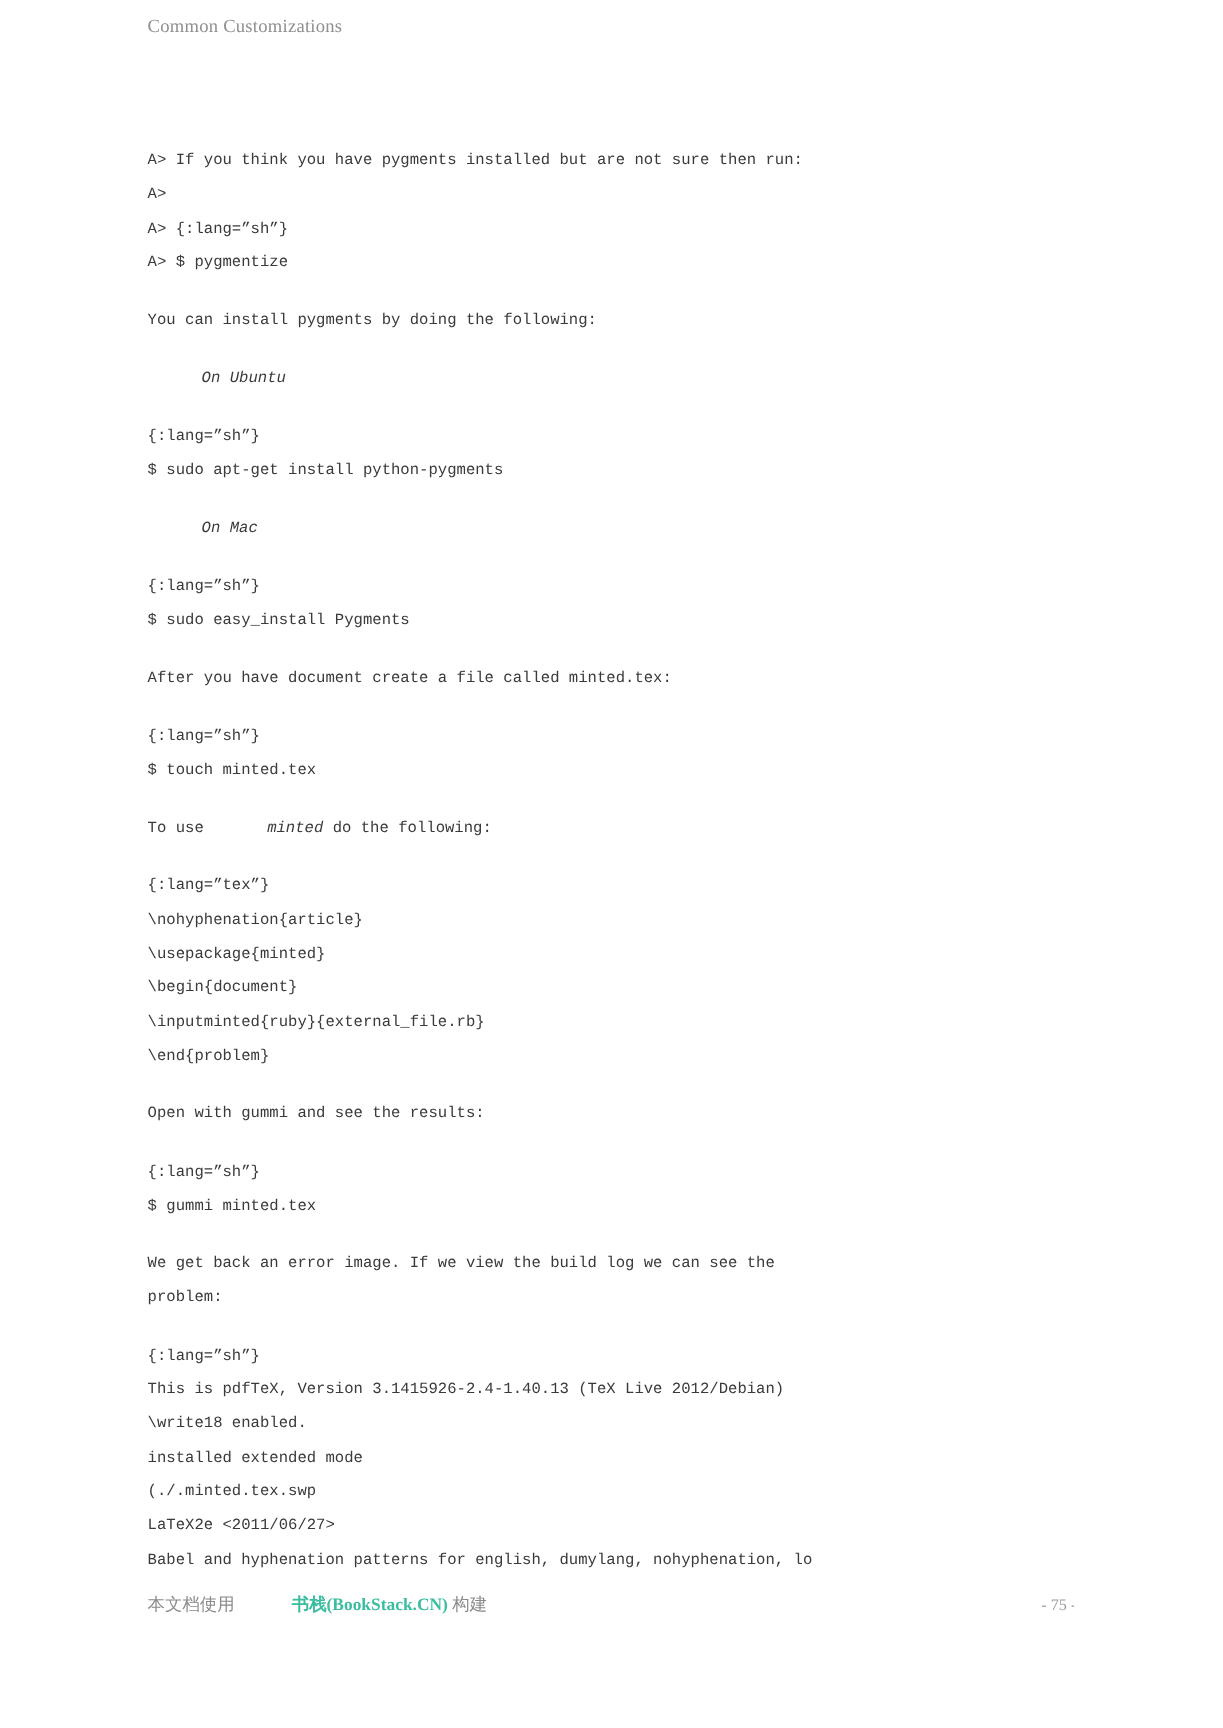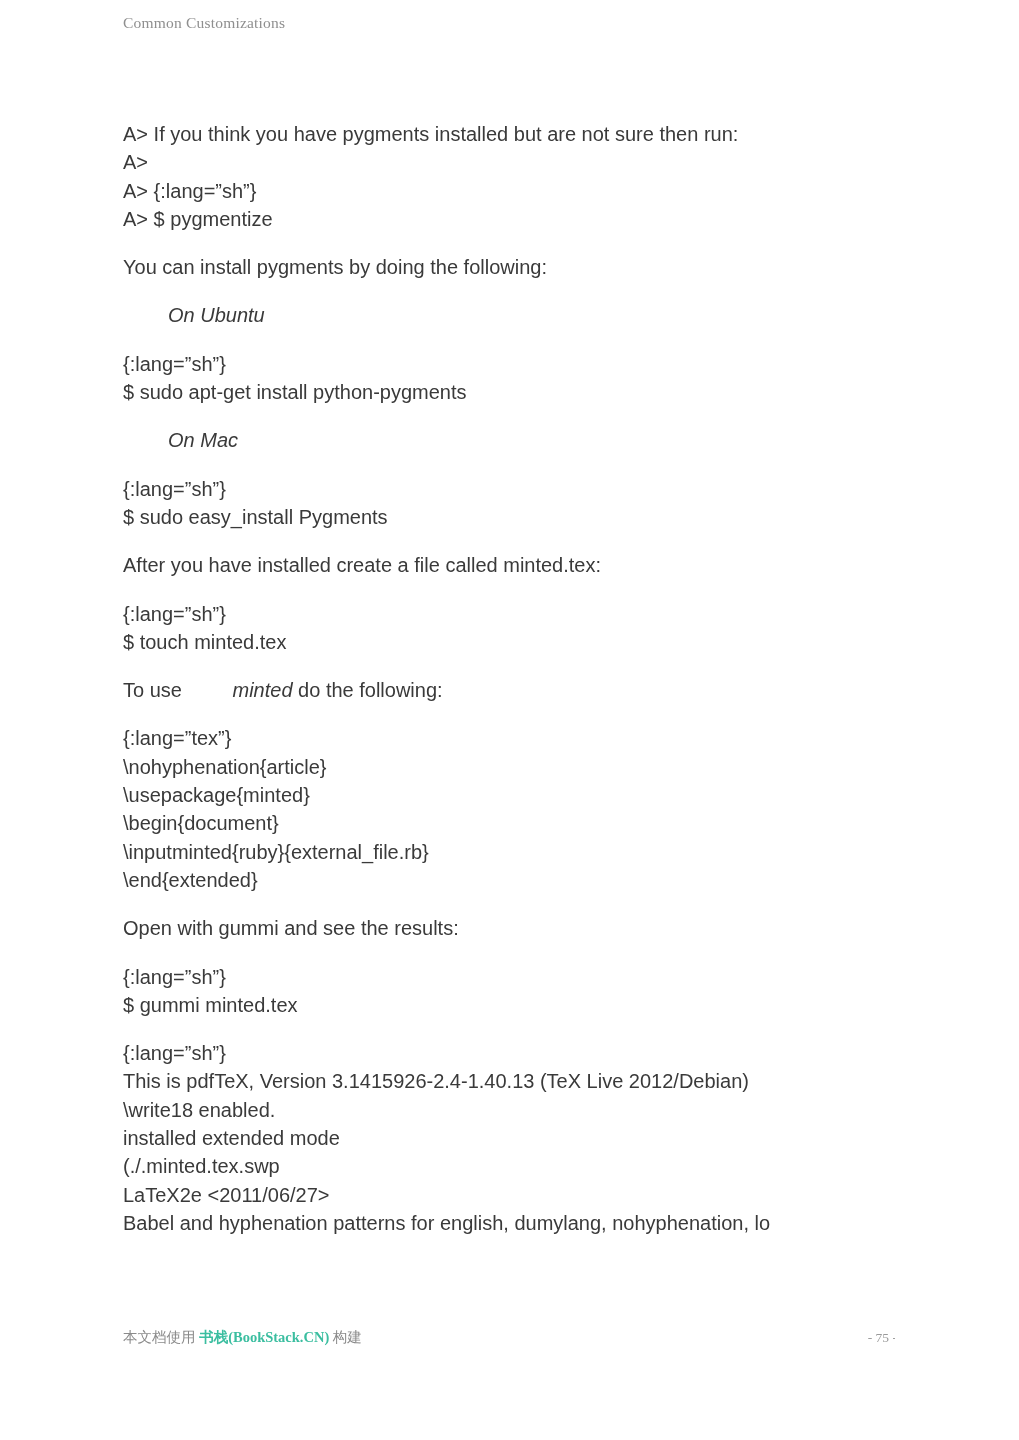--- a/index.html
+++ b/index.html
@@ -22,22 +22,22 @@
     letter-spacing: 0.2px;
   }
   .content {
     position: absolute;
     top: 120px;
     left: 123px;
     width: 784px;
   }
   .block { margin: 0 0 20px 0; }
   .line {
-    font-family: Liberation Sans, sans-serif;
-    font-size: 20px;
+    font-family: Liberation Mono, monospace;
+    font-size: 13px;
     line-height: 28.3px;
     color: #3a3a3a;
     white-space: pre;
   }
   .line .em { font-style: italic; margin-left: 45px; }
   .footer {
     position: absolute;
     top: 1328px;
     left: 123px;
     width: 774px;
@@ -88,54 +88,58 @@
         <div class="line"><span>$ sudo apt-get install python-pygments</span></div>
       </div>
       <div class="block">
         <div class="line"><span class="em">On Mac</span></div>
       </div>
       <div class="block">
         <div class="line"><span>{:lang=”sh”}</span></div>
         <div class="line"><span>$ sudo easy_install Pygments</span></div>
       </div>
       <div class="block">
-        <div class="line"><span>After you have installed create a file called minted.tex:</span></div>
+        <div class="line"><span>After you have document create a file called minted.tex:</span></div>
       </div>
       <div class="block">
         <div class="line"><span>{:lang=”sh”}</span></div>
         <div class="line"><span>$ touch minted.tex</span></div>
       </div>
       <div class="block">
         <div class="line"><span>To use </span><span class="em">minted</span><span> do the following:</span></div>
       </div>
       <div class="block">
         <div class="line"><span>{:lang=”tex”}</span></div>
         <div class="line"><span>\nohyphenation{article}</span></div>
         <div class="line"><span>\usepackage{minted}</span></div>
         <div class="line"><span>\begin{document}</span></div>
         <div class="line"><span>\inputminted{ruby}{external_file.rb}</span></div>
-        <div class="line"><span>\end{extended}</span></div>
+        <div class="line"><span>\end{problem}</span></div>
       </div>
       <div class="block">
         <div class="line"><span>Open with gummi and see the results:</span></div>
       </div>
       <div class="block">
         <div class="line"><span>{:lang=”sh”}</span></div>
         <div class="line"><span>$ gummi minted.tex</span></div>
+      </div>
+      <div class="block">
+        <div class="line"><span>We get back an error image. If we view the build log we can see the</span></div>
+        <div class="line"><span>problem:</span></div>
       </div>
       <div class="block">
         <div class="line"><span>{:lang=”sh”}</span></div>
         <div class="line"><span>This is pdfTeX, Version 3.1415926-2.4-1.40.13 (TeX Live 2012/Debian)</span></div>
         <div class="line"><span>\write18 enabled.</span></div>
         <div class="line"><span>installed extended mode</span></div>
         <div class="line"><span>(./.minted.tex.swp</span></div>
         <div class="line"><span>LaTeX2e &lt;2011/06/27&gt;</span></div>
         <div class="line"><span>Babel and hyphenation patterns for english, dumylang, nohyphenation, lo</span></div>
       </div>
     </main>
 
   <div class="footer">
     <div class="footer-left">
-      <span>本文档使用 </span><a class="footer-brand" style="color: rgb(59, 190, 160);">书栈(BookStack.CN)</a><span> 构建</span>
+      <span>本文档使用 </span><a class="footer-brand" style="color: rgb(59, 190, 160); margin-left: 44px;">书栈(BookStack.CN)</a><span> 构建</span>
     </div>
     <div class="page-number">- 75 -</div>
   </div>
 </div>
 
 </body></html>

